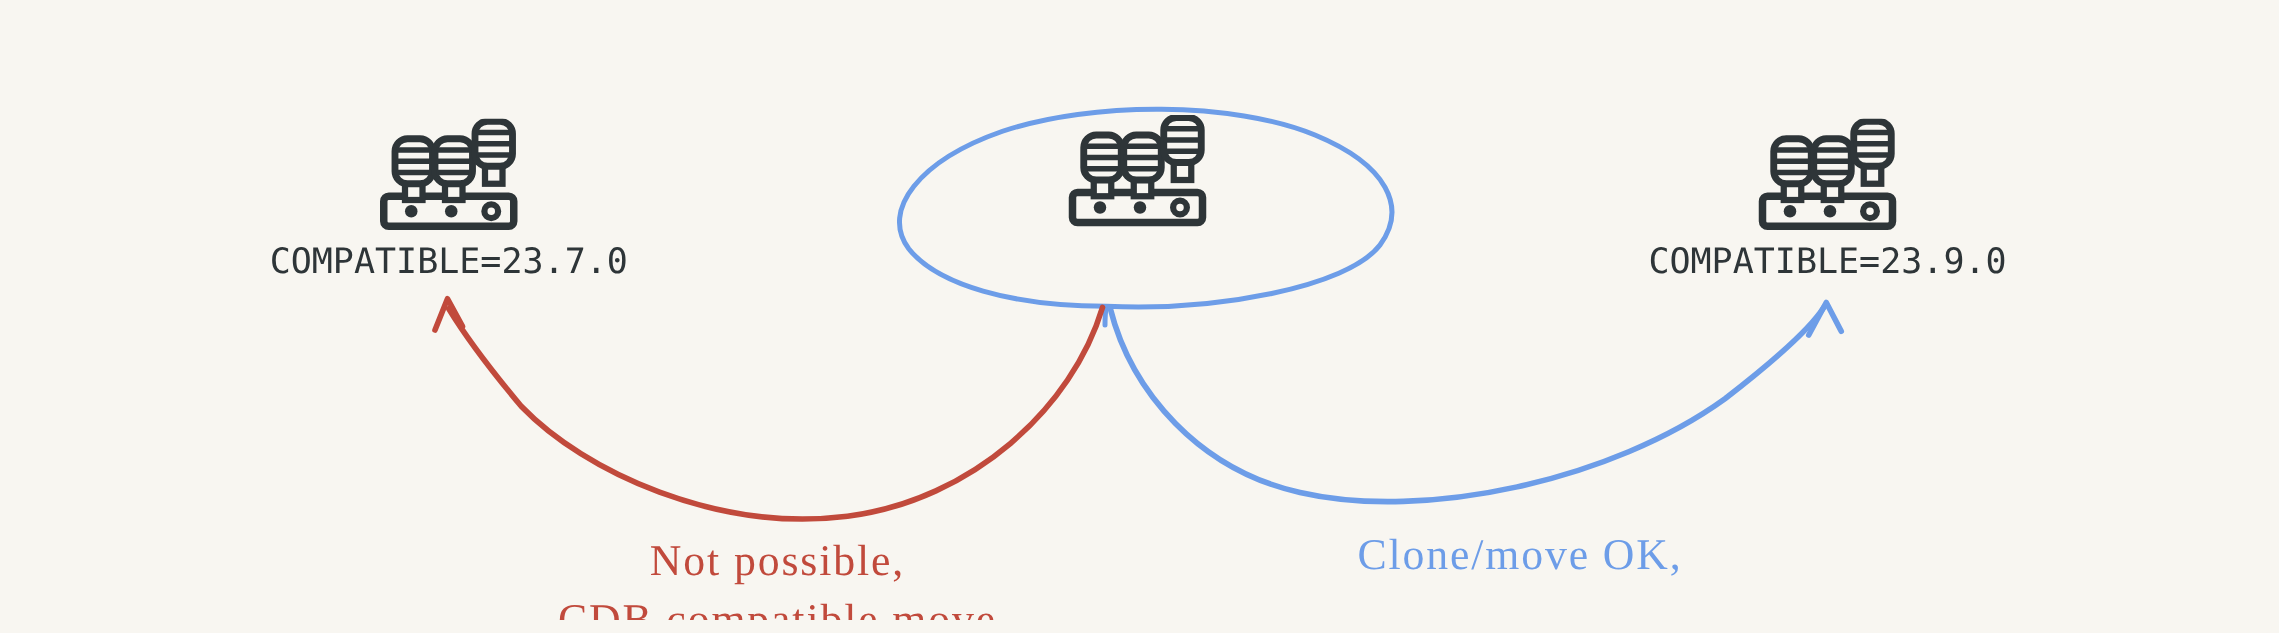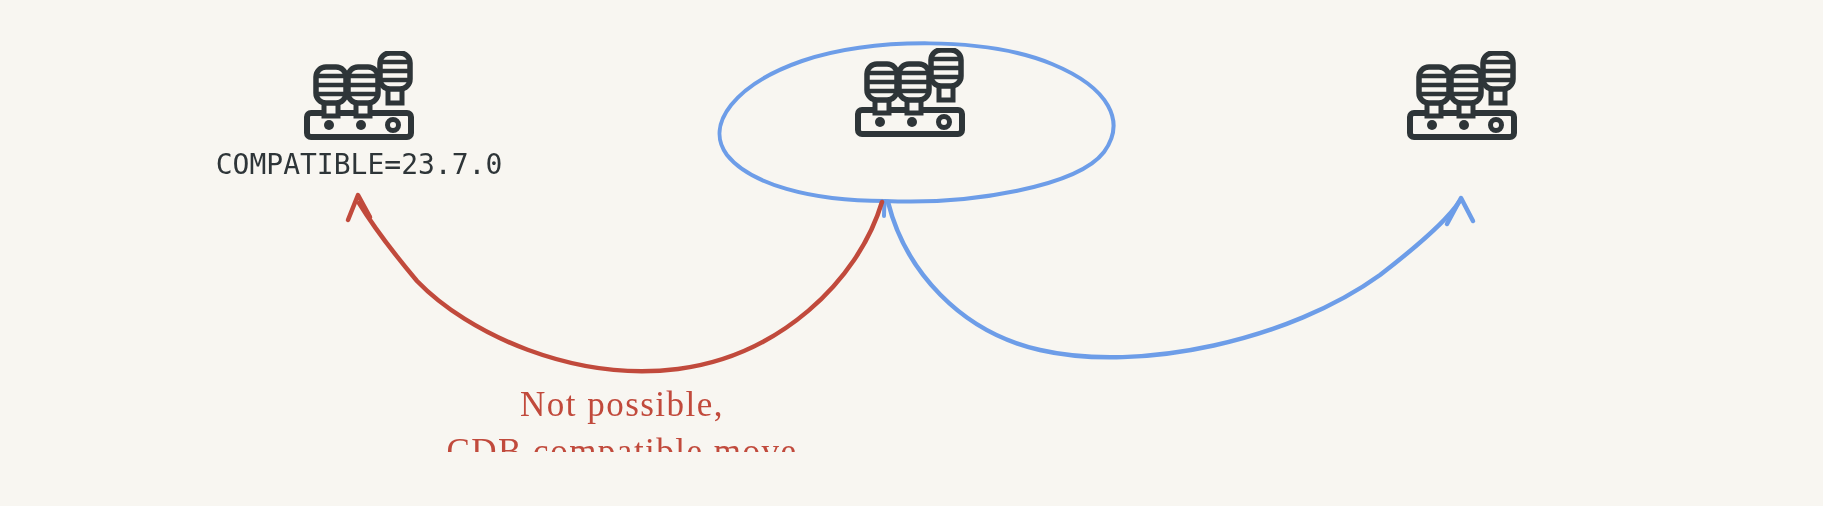--- a/index.html
+++ b/index.html
@@ -8,20 +8,21 @@
     --red:#c14a3c;
     --blue:#6d9de8;
   }
   html,body{margin:0;padding:0;background:var(--bg);}
   .canvas{
     position:relative;
     width:1823px;height:452px;
     background:var(--bg);
     overflow:hidden;
     font-family:"DejaVu Sans",sans-serif;
+    margin-top:44px;
   }
   .strokes{position:absolute;left:0;top:0;width:1823px;height:506px;}
   .stroke-path{fill:none;stroke-linecap:round;stroke-linejoin:round;}
   .ellipse-stroke{stroke:var(--blue);stroke-width:4;}
   .red-stroke{stroke:var(--red);stroke-width:4.5;}
   .blue-stroke{stroke:var(--blue);stroke-width:4.5;}
 
   .node{position:absolute;display:flex;flex-direction:column;align-items:center;}
   .db-icon{width:112px;height:90px;display:block;}
   .ink-stroke{fill:none;stroke:var(--ink);}
@@ -112,22 +113,24 @@
     <svg class="db-icon">
         <use href="#db-cluster"></use>
       </svg>
   </div>
 
   <div class="node" style="left:1406px;top:51px;">
     <svg class="db-icon">
         <use href="#db-cluster"></use>
       </svg>
   </div>
+  <div class="mono-label" style="left:1252px;top:148px;">COMPATIBLE=23.9.0</div>
 
   <div class="note note-red" style="left:362px;top:381px;width:520px;">
     <div>Not possible,</div>
     <div>CDB compatible move</div>
   </div>
 
   <div class="note note-blue" style="left:946px;top:376px;width:540px;">
+    <div>Clone/move OK,</div>
   </div>
 
 </div>
 
 </body></html>

